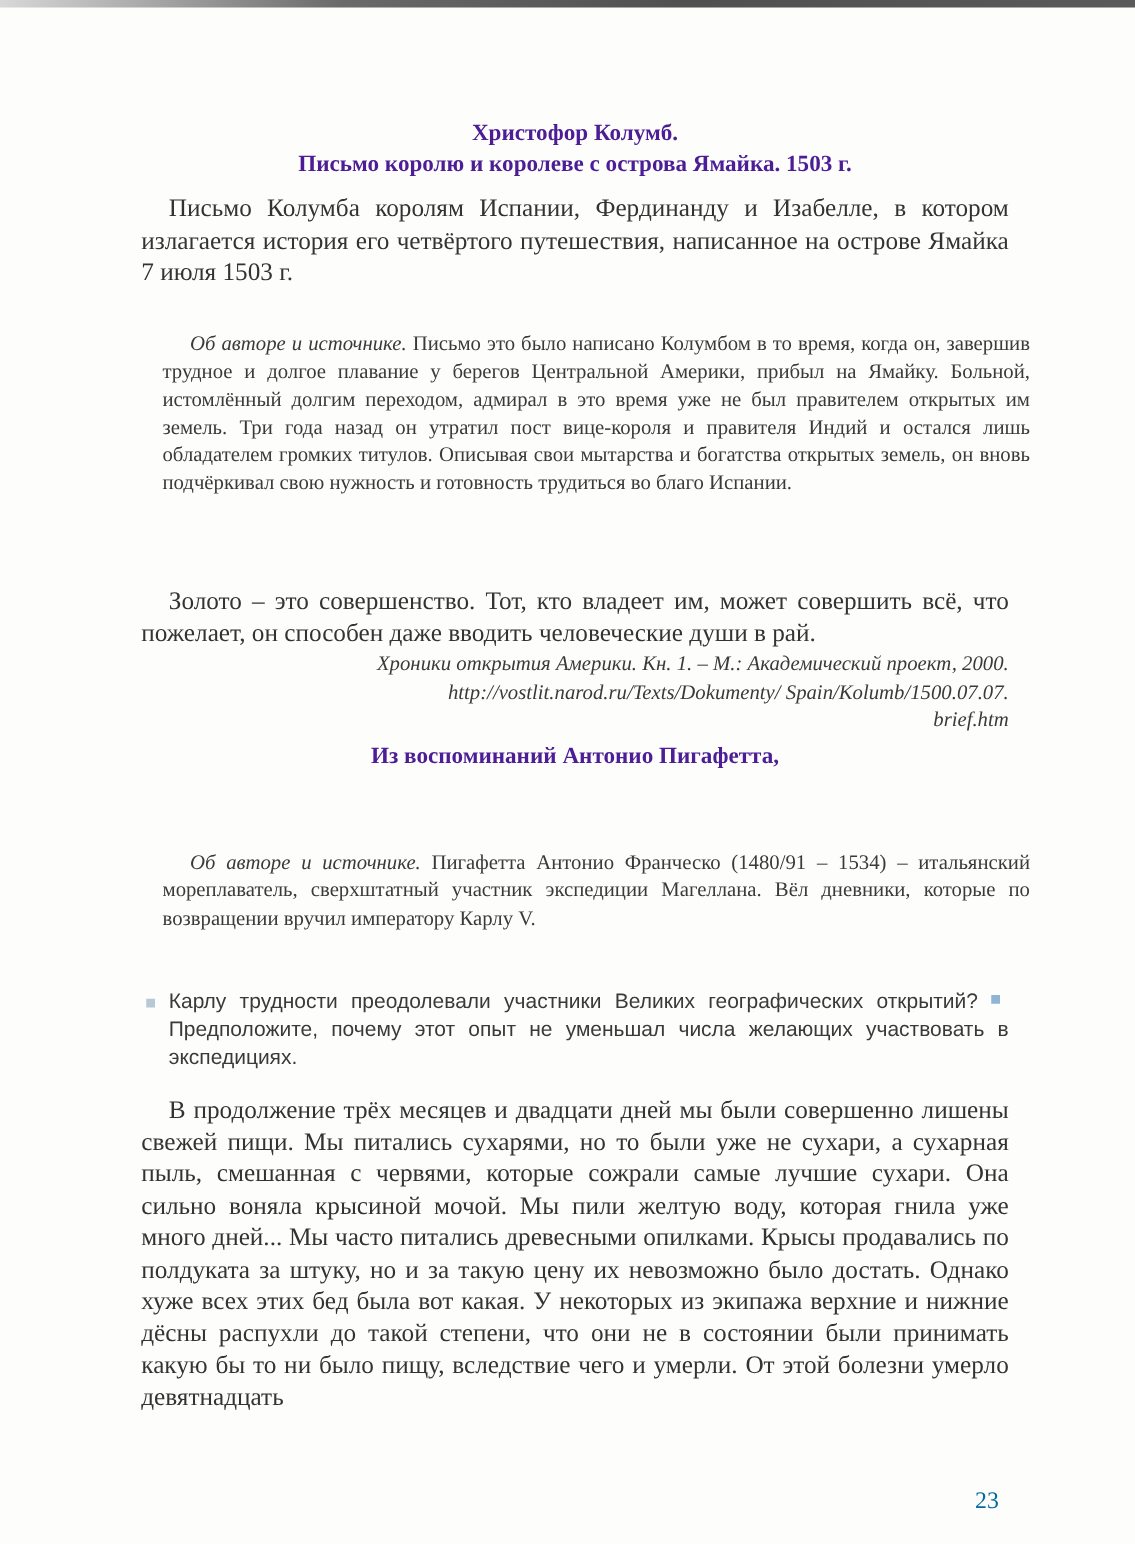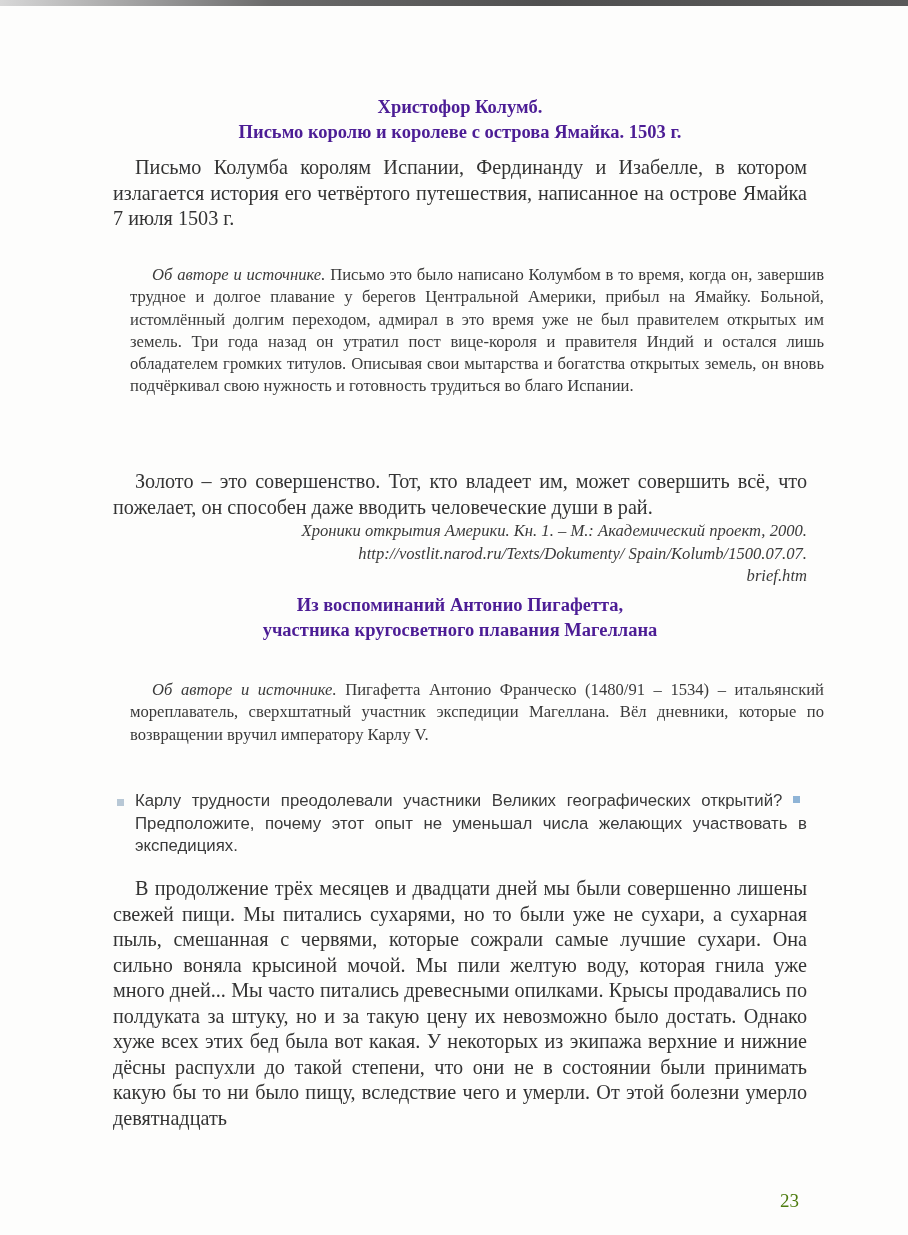--- a/index.html
+++ b/index.html
@@ -48,21 +48,21 @@
     padding-left: 22px; box-sizing: border-box;
   }
   .bullet {
     display: inline-block; width: 7px; height: 7px; background: #8fb4d6; margin-right: 7px;
     vertical-align: middle; position: relative; top: -2px;
   }
   .bullet.first { position: absolute; left: 4px; top: 9px; background: #b8c8d6; }
   .p-main { position: absolute; top: 876px; width: 694px; }
   .page-number {
     position: absolute; left: 780px; top: 1190px;
-    font-family: "Liberation Serif", "DejaVu Serif", serif; font-size: 19px; color: #4d7c0f;
+    font-family: "Liberation Serif", "DejaVu Serif", serif; font-size: 19px; color: #0369a1;
   }
 </style>
 </head>
 <body>
 
 <div class="topbar"></div>
 
 <div class="page">
 
   <div class="title title1">
@@ -77,21 +77,20 @@
   <p class="body-text p-quote">Золото – это совершенство. Тот, кто владеет им, может совершить всё, что пожелает, он способен даже вводить человеческие души в рай.</p>
 
   <div class="citation">
     <div>Хроники открытия Америки. Кн. 1. – М.: Академический проект, 2000.</div>
     <div>http://vostlit.narod.ru/Texts/Dokumenty/ Spain/Kolumb/1500.07.07.</div>
     <div>brief.htm</div>
   </div>
 
   <div class="title title2">
     <div>Из воспоминаний Антонио Пигафетта,</div>
-    <div>участника кругосветного плавания Магеллана</div>
   </div>
 
   <p class="small-text p-about2"><span class="it">Об авторе и источнике.</span><span> Пигафетта Антонио Франческо (1480/91 – 1534) – итальянский мореплаватель, сверхштатный участник экспедиции Магеллана. Вёл дневники, которые по возвращении вручил императору Карлу V.</span></p>
 
   <div class="questions">
     <span class="bullet first"></span>
     <span>Карлу трудности преодолевали участники Великих географических открытий?</span>
     <span class="bullet"></span><span>Предположите, почему этот опыт не уменьшал числа желающих участвовать в экспедициях.</span>
   </div>
 

